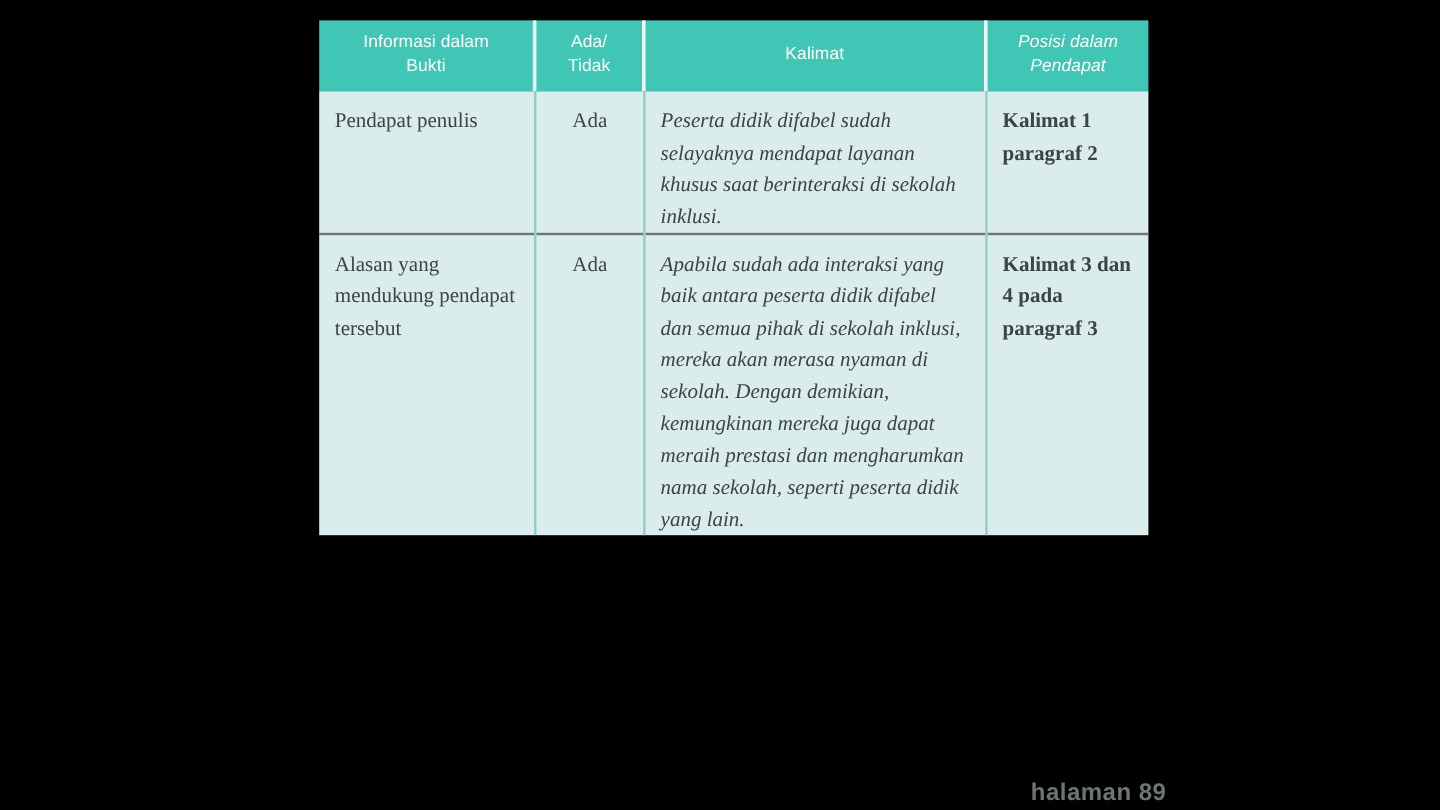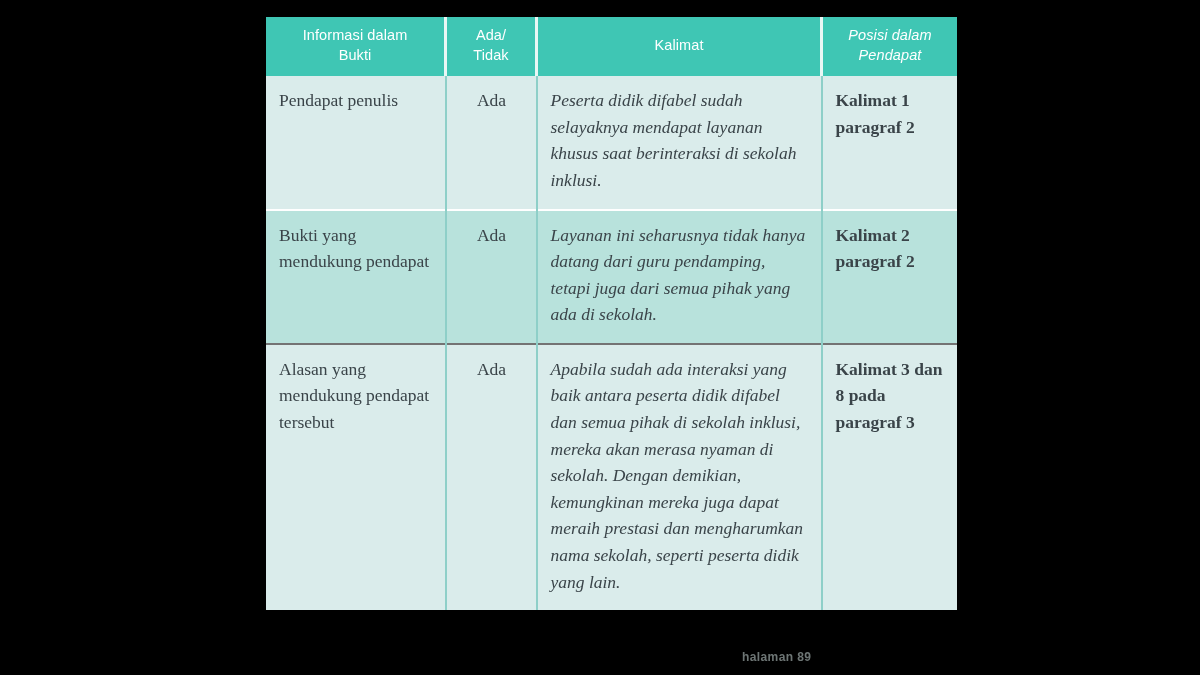--- a/index.html
+++ b/index.html
@@ -52,21 +52,21 @@
     border-right: none;
   }
 
   
   #analysis-table tbody td {
     font-family: "Liberation Serif", serif;
     font-size: 17.5px;
     line-height: 1.52;
     color: #3a4449;
     vertical-align: top;
-    padding: 11px 12px 15px 13px;
+    padding: 11px 12px 0 13px;
     border-right: 2px solid #8ecfc8;
   }
   #analysis-table tbody td:last-child {
     border-right: none;
     font-weight: bold;
   }
 
   #analysis-table tbody tr.row-light td { background: #daeceb; }
   #analysis-table tbody tr.row-mint  td { background: #b8e2dc; }
 
@@ -85,23 +85,23 @@
   th.col-position  { width: 122px; font-style: italic; }
 
   .hdr-line { display: block; }
 
   
   #page-watermark {
     position: absolute;
     left: 742px;
     top: 650px;
     width: 230px;
-    text-align: left;
+    text-align: right;
     font-family: "Liberation Sans", sans-serif;
-    font-size: 12px;
+    font-size: 20px;
     font-weight: 700;
     letter-spacing: 0.4px;
     color: rgba(198, 214, 212, 0.55);
     white-space: nowrap;
     pointer-events: none;
     user-select: none;
   }
 </style>
 </head>
 <body>
@@ -130,32 +130,26 @@
     </thead>
     <tbody>
 
       <tr class="row-light">
         <td class="col-info">Pendapat penulis</td>
         <td class="col-status">Ada</td>
         <td class="col-sentence">Peserta didik difabel sudah selayaknya mendapat layanan khusus saat berinteraksi di sekolah inklusi.</td>
         <td class="col-position">Kalimat 1 paragraf 2</td>
       </tr>
 
-      <tr class="row-mint">
-        <td class="col-info">Bukti yang mendukung pendapat</td>
-        <td class="col-status">Ada</td>
-        <td class="col-sentence">Layanan ini seharusnya tidak hanya datang dari guru pendamping, tetapi juga dari semua pihak yang ada di sekolah.</td>
-        <td class="col-position">Kalimat 2 paragraf 2</td>
-      </tr>
 
       <tr class="row-light row-last">
         <td class="col-info">Alasan yang mendukung pendapat tersebut</td>
         <td class="col-status">Ada</td>
         <td class="col-sentence">Apabila sudah ada interaksi yang baik antara peserta didik difabel dan semua pihak di sekolah inklusi, mereka akan merasa nyaman di sekolah. Dengan demikian, kemungkinan mereka juga dapat meraih prestasi dan mengharumkan nama sekolah, seperti peserta didik yang lain.</td>
-        <td class="col-position">Kalimat 3 dan 8 pada paragraf 3</td>
+        <td class="col-position">Kalimat 3 dan 4 pada paragraf 3</td>
       </tr>
 
     </tbody>
   </table>
 
   <div id="page-watermark">halaman 89</div>
 
 </div>
 
 </body></html>

